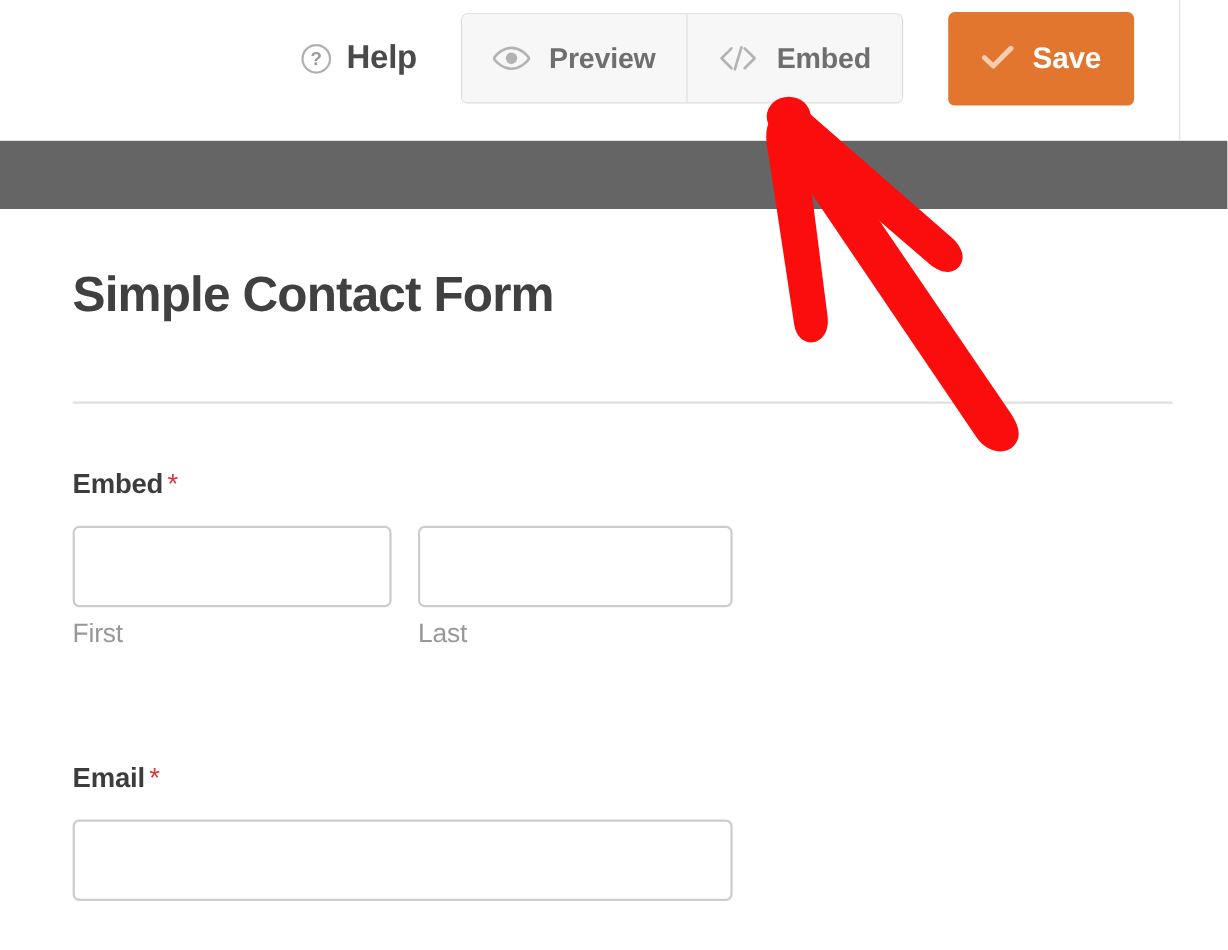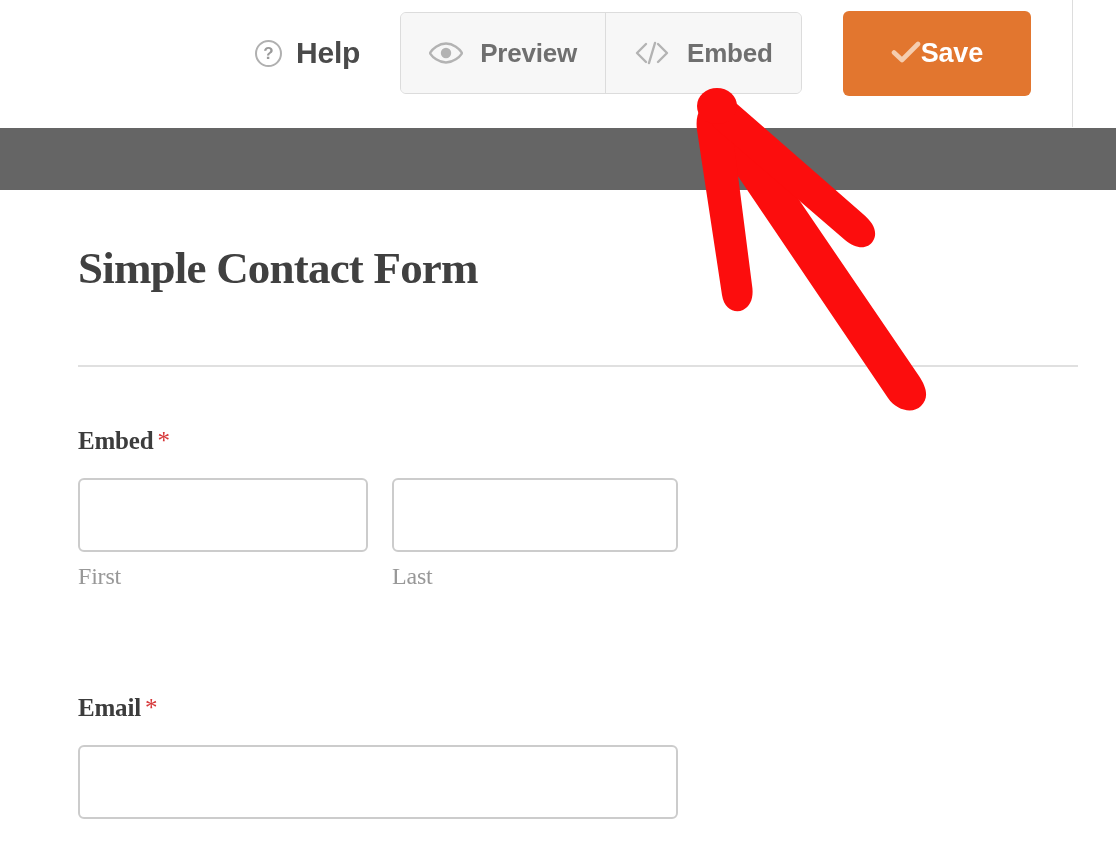--- a/index.html
+++ b/index.html
@@ -113,22 +113,23 @@
     letter-spacing: -0.2px;
     white-space: nowrap;
   }
   .seg-btn svg { display: block; }
 
   
   #save-button {
     display: flex;
     align-items: center;
     justify-content: center;
+    gap: 17px;
     height: 85px;
-    padding: 0 48px;
+    padding: 0 30px;
     background: #e2762f;
     border: 0;
     border-radius: 6px;
     cursor: pointer;
     font-family: inherit;
   }
   #save-button .label {
     font-size: 27px;
     font-weight: bold;
     color: #ffffff;
@@ -141,29 +142,28 @@
     left: 0;
     top: 128px;
     width: 1116px;
     height: 62px;
     background: #656565;
   }
 
   
   #form-preview-card {
     position: absolute;
-    left: 18px;
+    left: 6px;
     top: 190px;
     width: 1094px;
     height: 674px;
     background: #ffffff;
     border-top-left-radius: 9px;
     box-sizing: border-box;
     overflow: hidden;
-    font-family: Liberation Serif, serif;
   }
 
   #form-title {
     position: absolute;
     left: 60px;
     top: 52px;
     font-size: 45px;
     font-weight: bold;
     color: #404040;
     letter-spacing: -0.8px;

